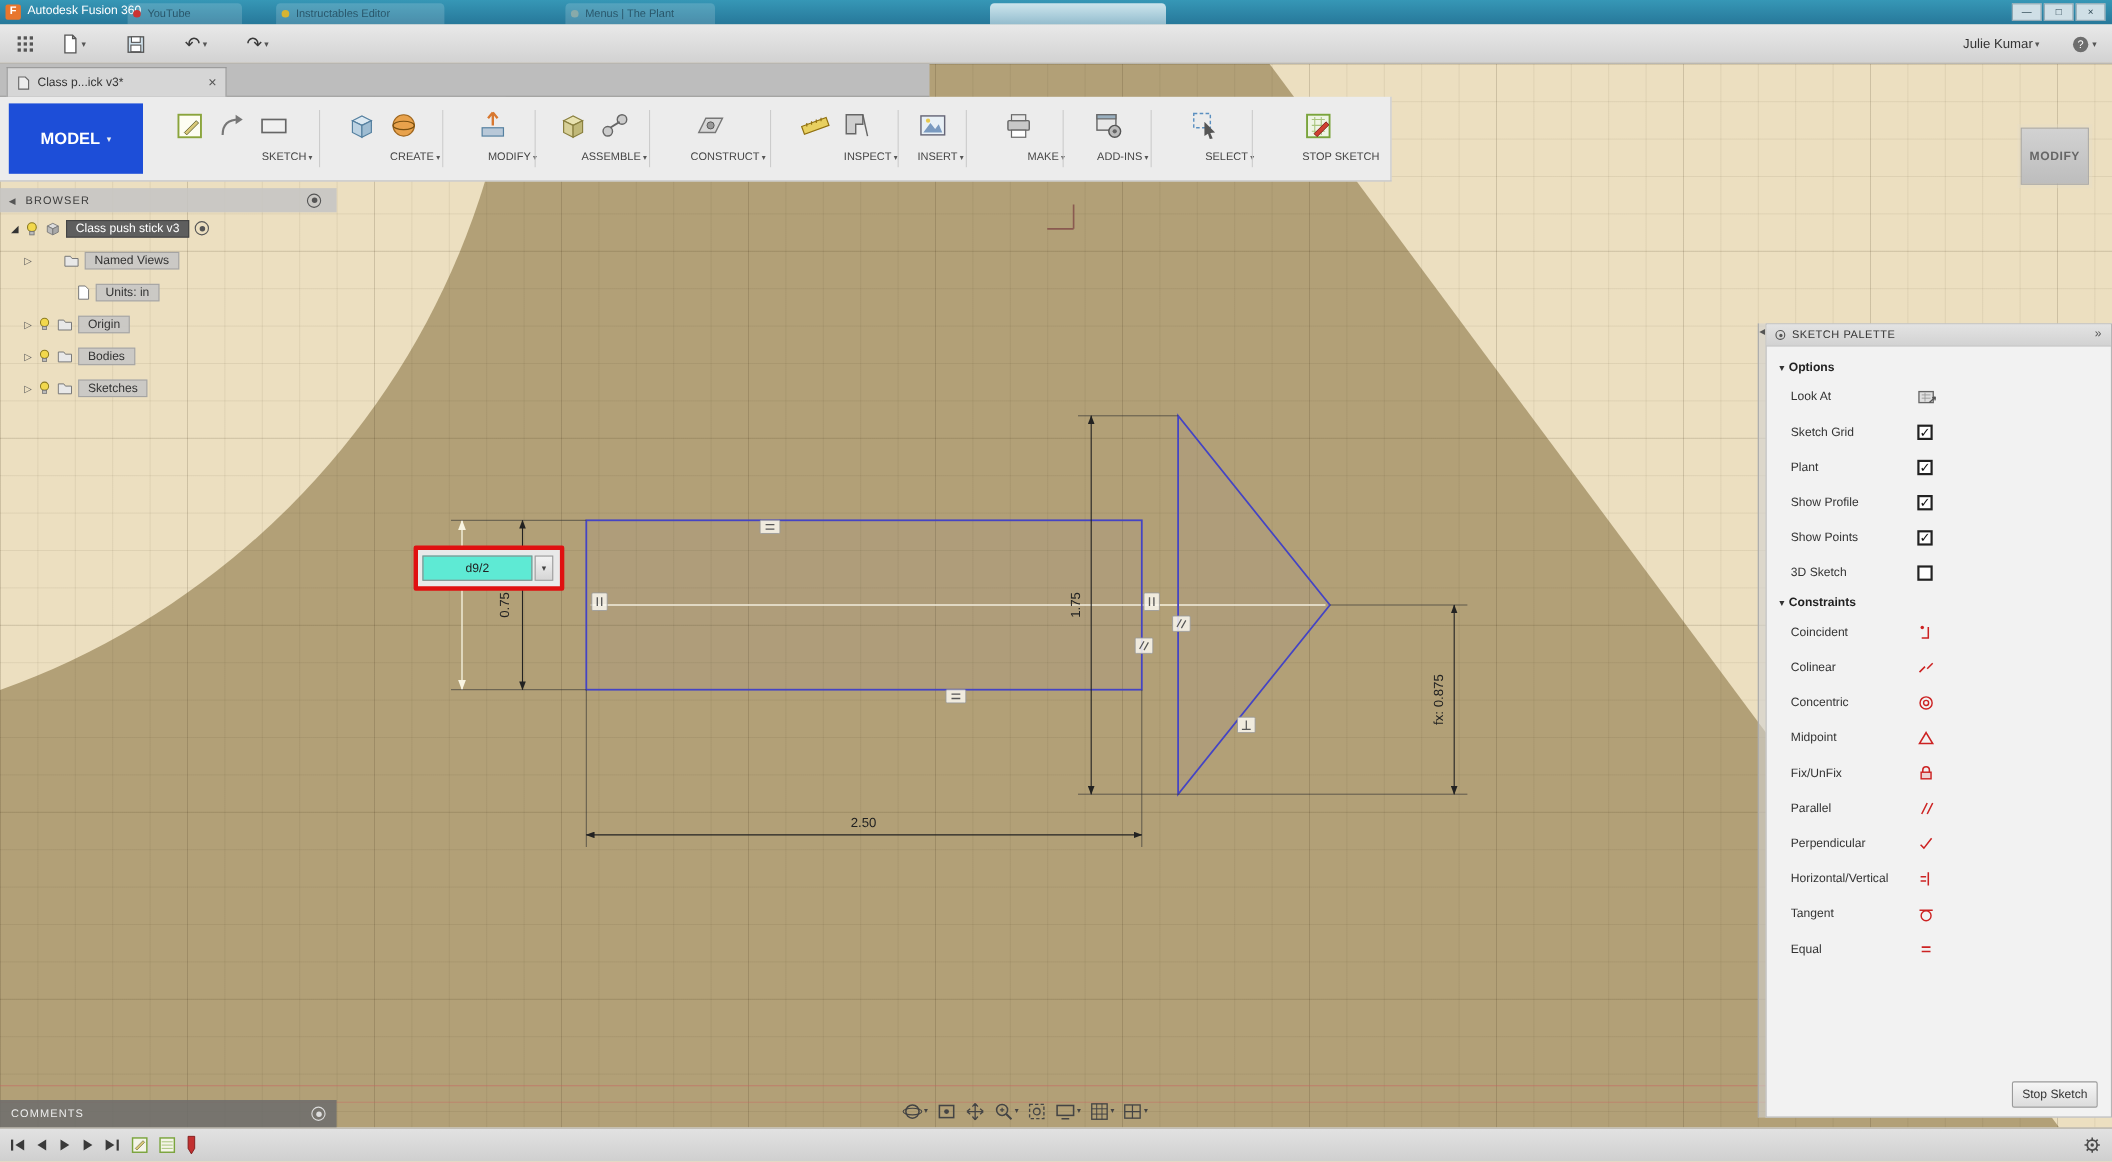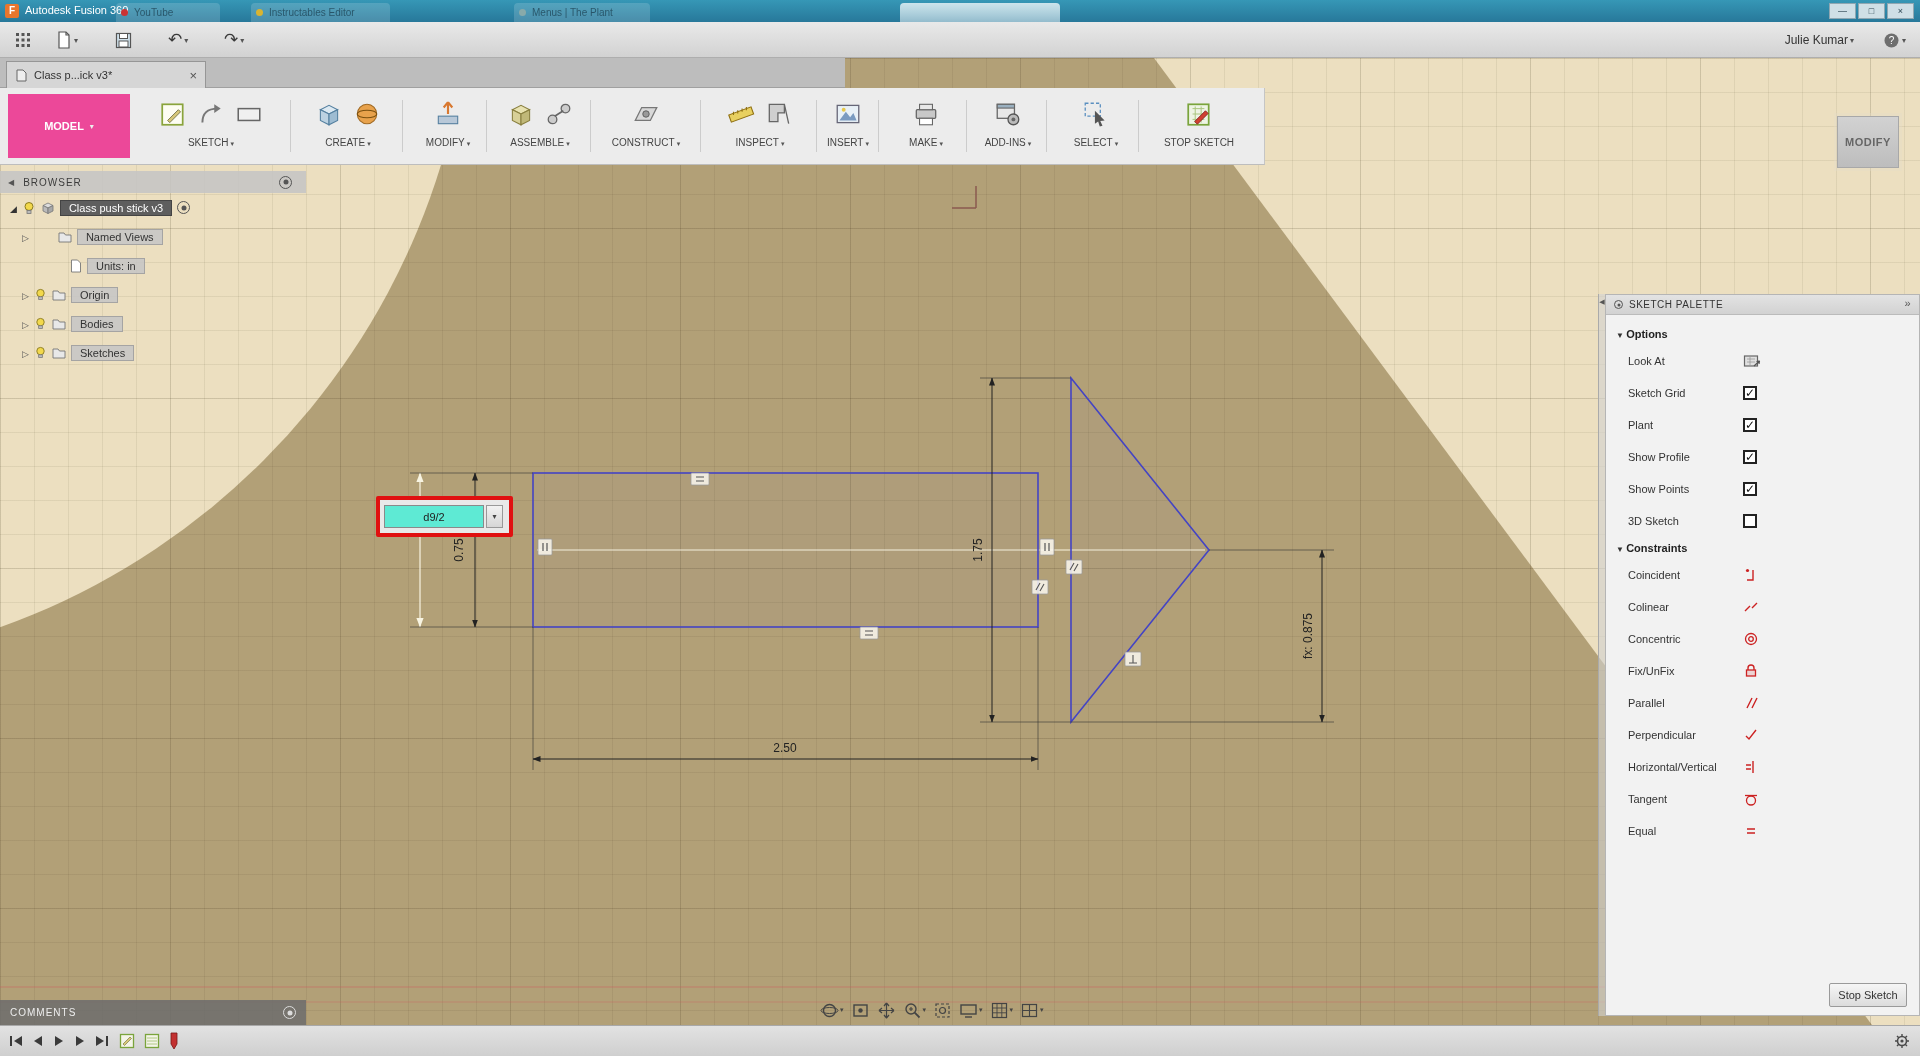--- a/index.html
+++ b/index.html
@@ -9,21 +9,21 @@
   
   #titlebar { position:absolute; left:0; top:0; width:1920px; height:22px;
     background:linear-gradient(#3697b6,#27789a); z-index:60; }
   #app-icon { position:absolute; left:5px; top:4px; width:14px; height:14px; background:#e8762d;
     border-radius:2px; color:#fff; font-size:10px; font-weight:bold; text-align:center; line-height:14px; }
   #app-title { position:absolute; left:25px; top:4px; color:#fff; font-size:11px; }
   .bg-tab { position:absolute; top:3px; height:19px; background:rgba(255,255,255,0.16);
     border-radius:4px 4px 0 0; font-size:10px; color:rgba(15,40,55,0.6); line-height:19px; padding-left:18px; overflow:hidden; white-space:nowrap;}
   .bg-tab .dot { position:absolute; left:5px; top:6px; width:7px; height:7px; border-radius:50%; }
   #bgtab-0 { left:116px; width:104px; } #bgtab-0 .dot{ background:#c33; }
-  #bgtab-1 { left:251px; width:139px; } #bgtab-1 .dot{ background:#d9b431; }
+  #bgtab-1 { left:251px; width:153px; } #bgtab-1 .dot{ background:#d9b431; }
   #bgtab-2 { left:514px; width:136px; } #bgtab-2 .dot{ background:#8aa; }
   #bgtab-3 { left:900px; width:160px; background:linear-gradient(rgba(255,255,255,0.75),rgba(255,255,255,0.5)); }
   .winbtn { position:absolute; top:3px; width:27px; height:16px; background:#cfdfe6;
     border:1px solid #8fa7b2; color:#2b4551; font-size:9px; text-align:center; line-height:14px; }
   #btn-min { right:64px; } #btn-max { right:35px; } #btn-close { right:6px; }
 
   
   #qat { position:absolute; left:0; top:22px; width:1920px; height:36px;
     background:linear-gradient(#e9e9e9,#d2d2d2); border-bottom:1px solid #aeaeae; z-index:59; }
   .qat-item { position:absolute; top:6px; height:24px; display:flex; align-items:center; color:#444; }
@@ -36,26 +36,26 @@
   #tabrow { position:absolute; left:0; top:58px; width:845px; height:30px; background:#bdbdbd;
     border-bottom:1px solid #a0a0a0; z-index:55; }
   #doc-tab { position:absolute; left:6px; top:3px; width:200px; height:27px; background:#d6d6d6;
     border:1px solid #969696; border-bottom:none; display:flex; align-items:center; padding:0 8px; gap:6px; }
   #doc-tab .label { font-size:11px; color:#333; white-space:nowrap; overflow:hidden; flex:1; }
   .glyph-close::after { content:"×"; font-size:13px; color:#555; }
 
   
   #ribbon { position:absolute; left:0; top:88px; width:1265px; height:77px; background:#ececec;
     border-bottom:1px solid #bdbdbd; border-right:1px solid #c5c5c5; z-index:50; }
-  #model-btn { position:absolute; left:8px; top:6px; width:122px; height:64px; background:#ec4899;
-    color:#fff; font-size:11px; font-weight:bold; display:flex; align-items:center; justify-content:center; gap:4px; }
+  #model-btn { position:absolute; left:8px; top:6px; width:122px; height:64px; background:#1d4ed8;
+    color:#fff; font-size:15px; font-weight:bold; display:flex; align-items:center; justify-content:center; gap:4px; }
   #model-btn.glyph-caret::after { color:#eee; }
   .rg { position:absolute; top:6px; height:64px; text-align:center; }
   .rg-icons { height:40px; display:flex; justify-content:center; align-items:center; gap:10px; }
-  .rg-label { font-size:10px; color:#444; margin-top:3px; white-space:nowrap; }
+  .rg-label { font-size:10px; color:#444; margin-top:3px; white-space:nowrap;text-align:right; }
   .rg-label.glyph-caret::after { font-size:7px; }
   .rsep { position:absolute; top:12px; width:1px; height:52px; background:#cccccc; }
 
   
   #canvas { position:absolute; left:0; top:58px; width:1920px; height:967px; background:#ecdfc0; z-index:1; overflow:hidden; }
   #tan-shape { position:absolute; inset:0; background:#b2a077;
     clip-path:polygon(0 0, 1154px 0, 1872px 967px, 0 967px); }
   #cream-circle { position:absolute; left:-952px; top:-813px; width:1424px; height:1424px;
     border-radius:50%; background:#ecdfc0; }
   #grid-overlay { position:absolute; inset:0;
@@ -593,20 +593,28 @@
     <div class="pal-row c">
       <span class="pal-label">Concentric</span>
       <span class="pal-ctrl">
           <svg width="16" height="16" viewBox="0 0 16 16">
         <circle cx="8" cy="8" r="5.5" fill="none" stroke="#cc2222" stroke-width="1.3"></circle>
         <circle cx="8" cy="8" r="2.3" fill="none" stroke="#cc2222" stroke-width="1.3"></circle>
           </svg>
         </span>
     </div>
     <div class="pal-row c">
+      <span class="pal-label">Midpoint</span>
+      <span class="pal-ctrl">
+          <svg width="16" height="16" viewBox="0 0 16 16">
+        <path d="M8 3 L14 13 H2 Z" fill="none" stroke="#cc2222" stroke-width="1.4"></path>
+          </svg>
+        </span>
+    </div>
+    <div class="pal-row c">
       <span class="pal-label">Fix/UnFix</span>
       <span class="pal-ctrl">
           <svg width="16" height="16" viewBox="0 0 16 16">
         <path d="M5 7 V5 a3 3 0 0 1 6 0 V7" fill="none" stroke="#cc2222" stroke-width="1.4"></path>
         <rect x="3.5" y="7" width="9" height="6" fill="rgba(204,34,34,0.15)" stroke="#cc2222" stroke-width="1.3"></rect>
           </svg>
         </span>
     </div>
     <div class="pal-row c">
       <span class="pal-label">Parallel</span>

